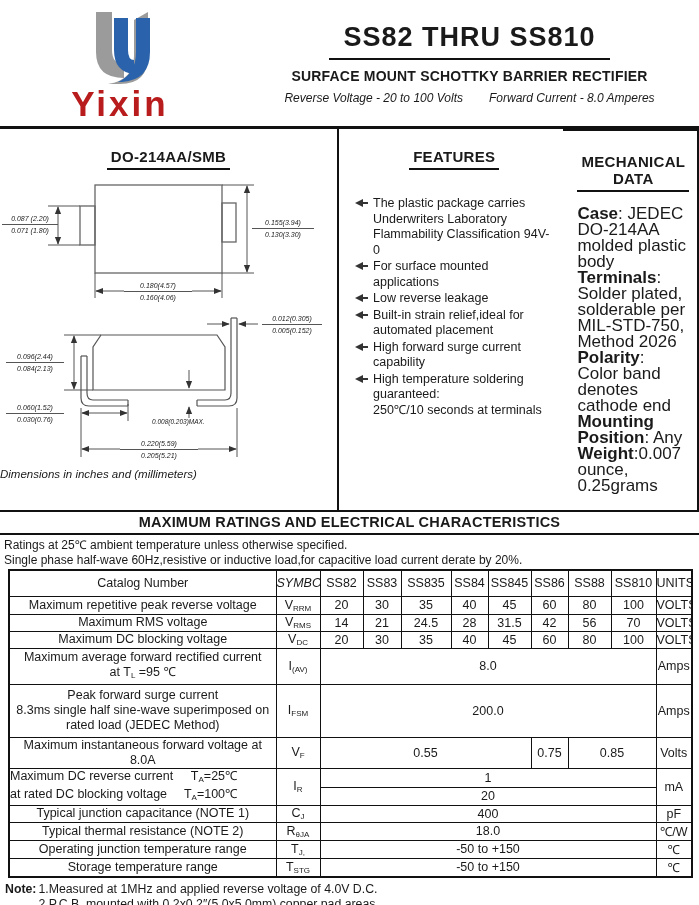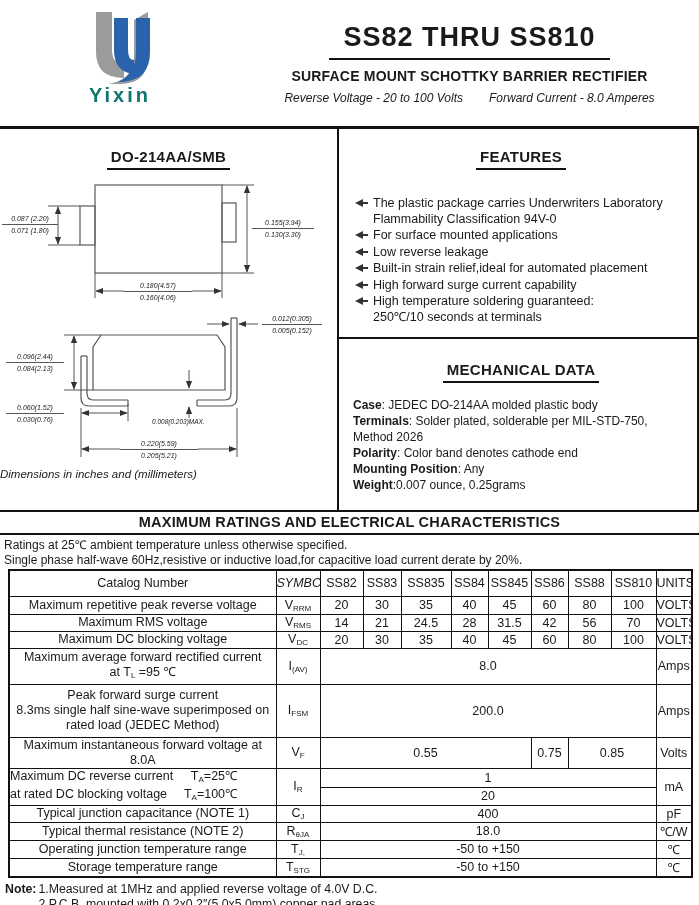--- a/index.html
+++ b/index.html
@@ -2,45 +2,45 @@
 <html><head>
 <meta charset="utf-8">
 <style>
   html,body{margin:0;padding:0;background:#e8e8e8;}
   .page{width:699px;height:905px;background:#fff;position:relative;margin:0 auto;
         font-family:"Liberation Sans",sans-serif;color:#1a1a1a;overflow:hidden;}
 
   
   .hdr{display:flex;height:126px;}
   .logo{width:240px;display:flex;flex-direction:column;align-items:center;justify-content:flex-start;padding-top:10px;}
-  .logo-name{font-size:20px;font-weight:bold;color:#0f766e;letter-spacing:3px;margin-top:-2px;}
+  .logo-name{font-size:35px;font-weight:bold;color:#b91c1c;letter-spacing:3px;margin-top:-2px;}
   .titleblock{flex:1;padding-top:22px;text-align:center;}
   .doc-title{display:inline-block;font-size:27px;font-weight:bold;letter-spacing:1px;
              border-bottom:2.5px solid #111;padding:0 14px 5px 14px;}
   .doc-sub{font-size:14px;font-weight:bold;margin-top:8px;letter-spacing:.2px;}
   .doc-specs{font-size:12px;font-style:italic;margin-top:7px;display:flex;justify-content:center;gap:26px;}
   .rule{height:3px;background:#111;}
 
   
   .twocol{display:flex;height:381px;}
   .leftcol{width:337px;position:relative;}
-  .rightcol{flex:1;border-left:2px solid #111;border-right:2px solid #111;display:flex;flex-direction:column;}
+  .rightcol{flex:1;border-left:2px solid #111;border-right:2px solid #111;display:flex;flex-direction:row;}
   .sec-head{text-align:center;}
   .sec-head span{display:inline-block;font-size:15px;font-weight:bold;border-bottom:2px solid #111;padding:0 4px 3px 4px;letter-spacing:.3px;}
 
   .features{height:208px;box-sizing:border-box;padding:19px 8px 0 14px;}
   .feat-list{margin-top:26px;font-size:12.5px;line-height:15.5px;}
   .feat-item{display:flex;margin:0 0 1px 0;}
   .bul{position:relative;width:14px;height:10px;flex:none;margin:3px 4px 0 2px;}
   .bul::before{content:"";position:absolute;left:0;top:0;border-right:8px solid #333;
                border-top:4px solid transparent;border-bottom:4px solid transparent;}
   .bul::after{content:"";position:absolute;left:6px;top:3px;width:7px;height:2px;background:#333;}
 
   .mech{flex:1;border-top:2px solid #111;box-sizing:border-box;padding:22px 8px 0 14px;}
-  .mech-body{margin-top:14px;font-size:12px;line-height:16px;}
+  .mech-body{margin-top:14px;font-size:17px;line-height:16px;}
   .mech-body p{margin:0;}
 
   
   .pkg-head{margin-top:19px;}
   .draw{position:relative;}
   .draw svg{position:absolute;left:0;top:0;}
   .dim{position:absolute;font-style:italic;font-size:7px;line-height:9px;text-align:center;color:#222;}
   .dim .t{display:block;border-bottom:1px solid #555;padding:0 2px 1px 2px;}
   .dim .b{display:block;padding-top:1px;}
   .dim.bg{background:#fff;}

